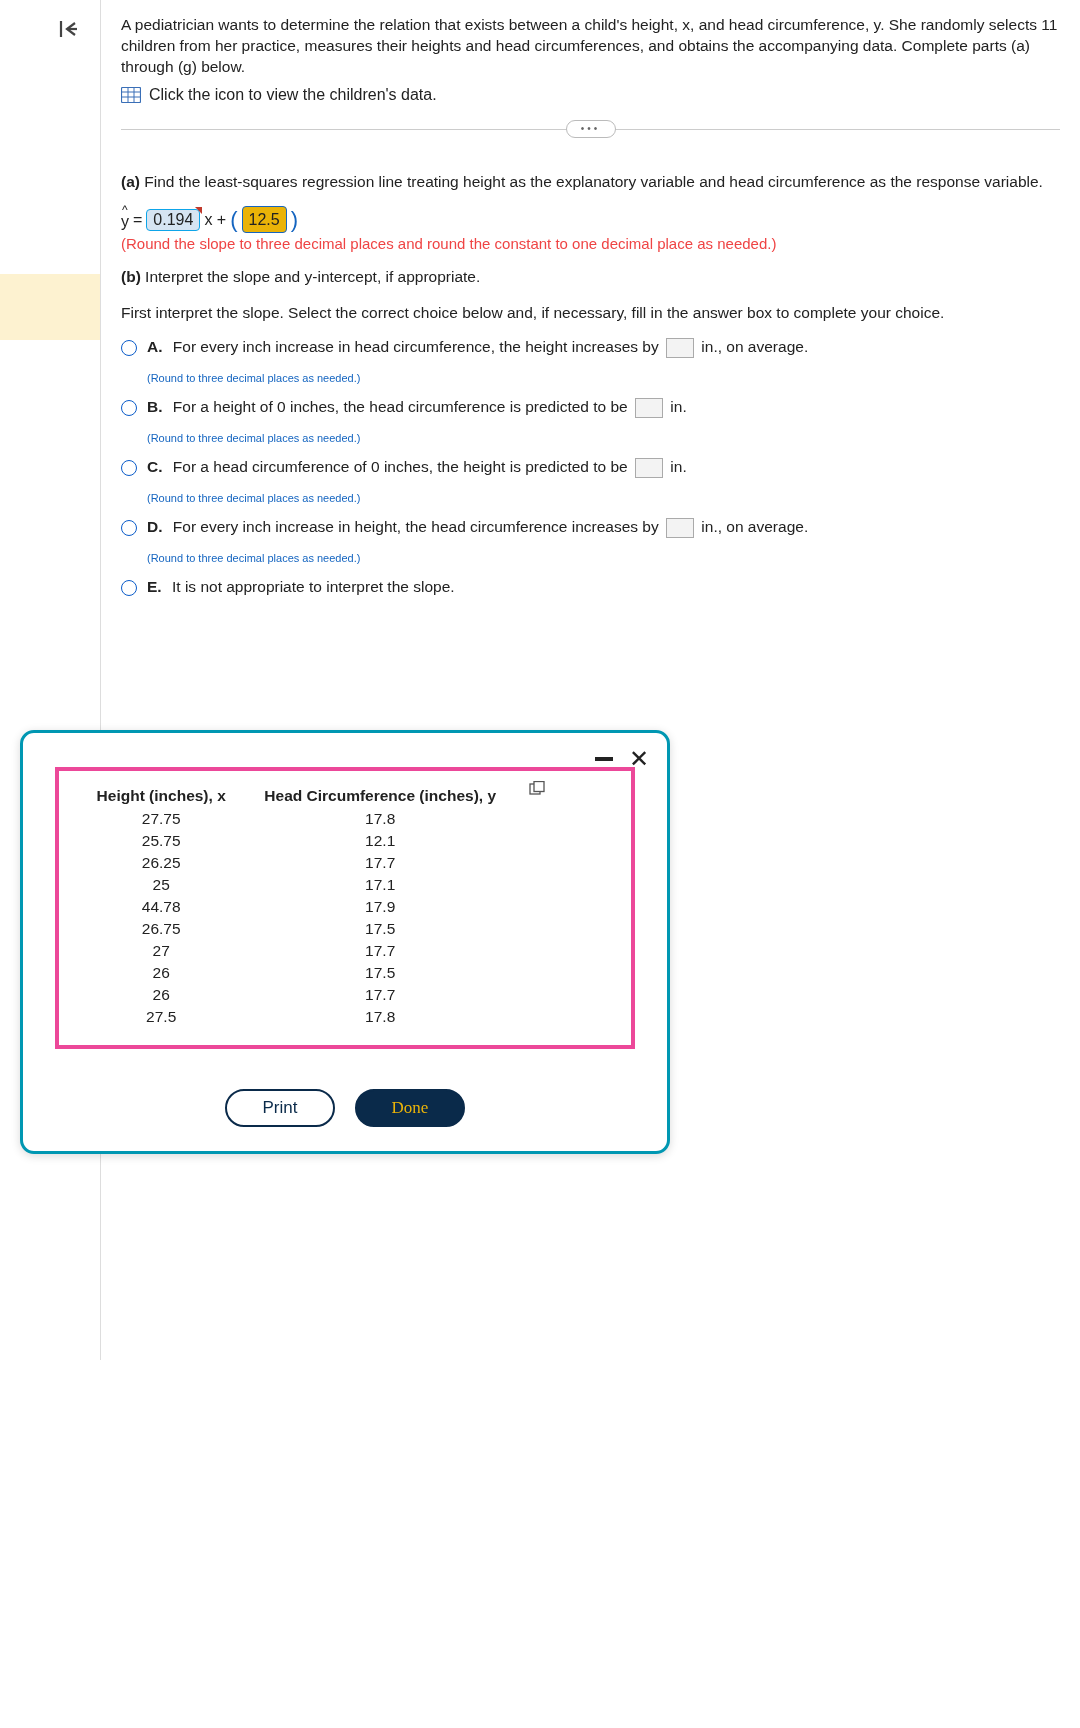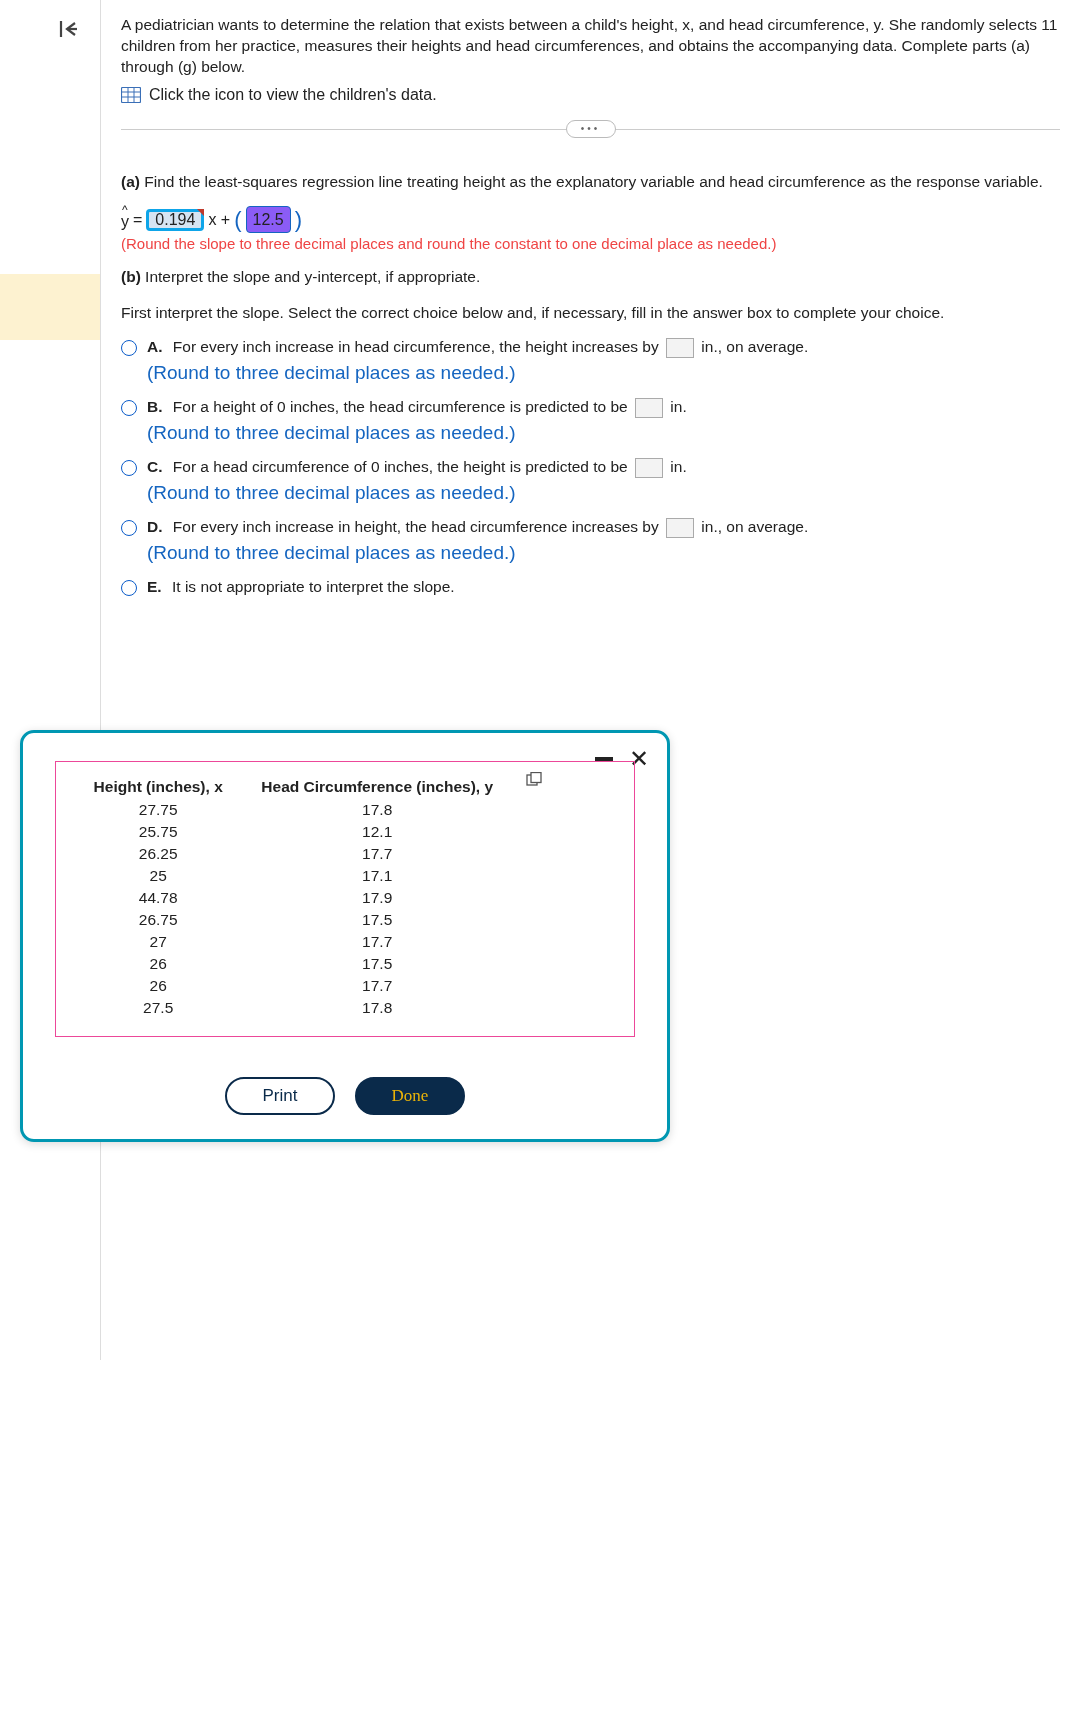--- a/index.html
+++ b/index.html
@@ -102,38 +102,38 @@
       content: "^";
       position: absolute;
       top: -6px;
       left: 1px;
       font-size: 12px;
     }
     .answer-pill {
       display: inline-flex;
       align-items: center;
       background: #d6e4f2;
-      border: 3px solid #0ea5e9;
+      border: 1px solid #0ea5e9;
       border-radius: 4px;
       padding: 1px 6px;
       height: 22px;
       position: relative;
     }
     .answer-pill.err::after {
       content: "";
       position: absolute;
       top: -3px; right: -3px;
       width: 0; height: 0;
       border-left: 7px solid transparent;
       border-top: 7px solid #c0392b;
     }
     .answer-pill2 {
       display: inline-flex;
       align-items: center;
-      background: #8b5cf6;
+      background: #eab308;
       border: 1px solid #1565c0;
       border-radius: 4px;
       padding: 1px 6px;
       height: 27px;
     }
     .round-note { color: #ef4444; font-size: 15px; margin-bottom: 14px; }
     .choice-list { margin-top: 10px; }
     .choice {
       display: flex;
       align-items: flex-start;
@@ -152,21 +152,21 @@
     .choice-letter { font-weight: bold; margin-right: 6px; }
     .choice-body { flex: 1; }
     .inline-input {
       display: inline-block;
       width: 28px; height: 20px;
       border: 1px solid #aaa;
       background: #f3f3f3;
       vertical-align: middle;
       margin: 0 3px;
     }
-    .choice-round { color: #1565c0; font-size: 19px; margin-top: 4px; }
+    .choice-round { color: #1565c0; font-size: 11px; margin-top: 14px; }
 
     
     .modal {
       position: absolute;
       left: 20px;
       top: 730px;
       width: 650px;
       background: #fff;
       border: 3px solid #0097b2;
       border-radius: 14px;
@@ -182,23 +182,23 @@
     }
     .min-btn { width: 18px; height: 4px; background: #222; cursor: pointer; }
     .close-btn { font-size: 24px; color: #222; cursor: pointer; line-height: 1; font-weight: 300;}
     .modal-title {
       font-size: 22px;
       margin-bottom: 30px;
       margin-left: 30px;
       font-weight: 400;
     }
     .data-table-wrap {
-      border: 1px solid #ec4899;
+      border: 4px solid #ec4899;
       padding: 12px 20px 16px 20px;
-      margin: 0 4px;
+      margin: 6px 4px;
       position: relative;
     }
     .copy-icon {
       position: absolute;
       top: 10px;
       left: 470px;
       width: 16px; height: 14px;
       cursor: pointer;
     }
     .data-table {

